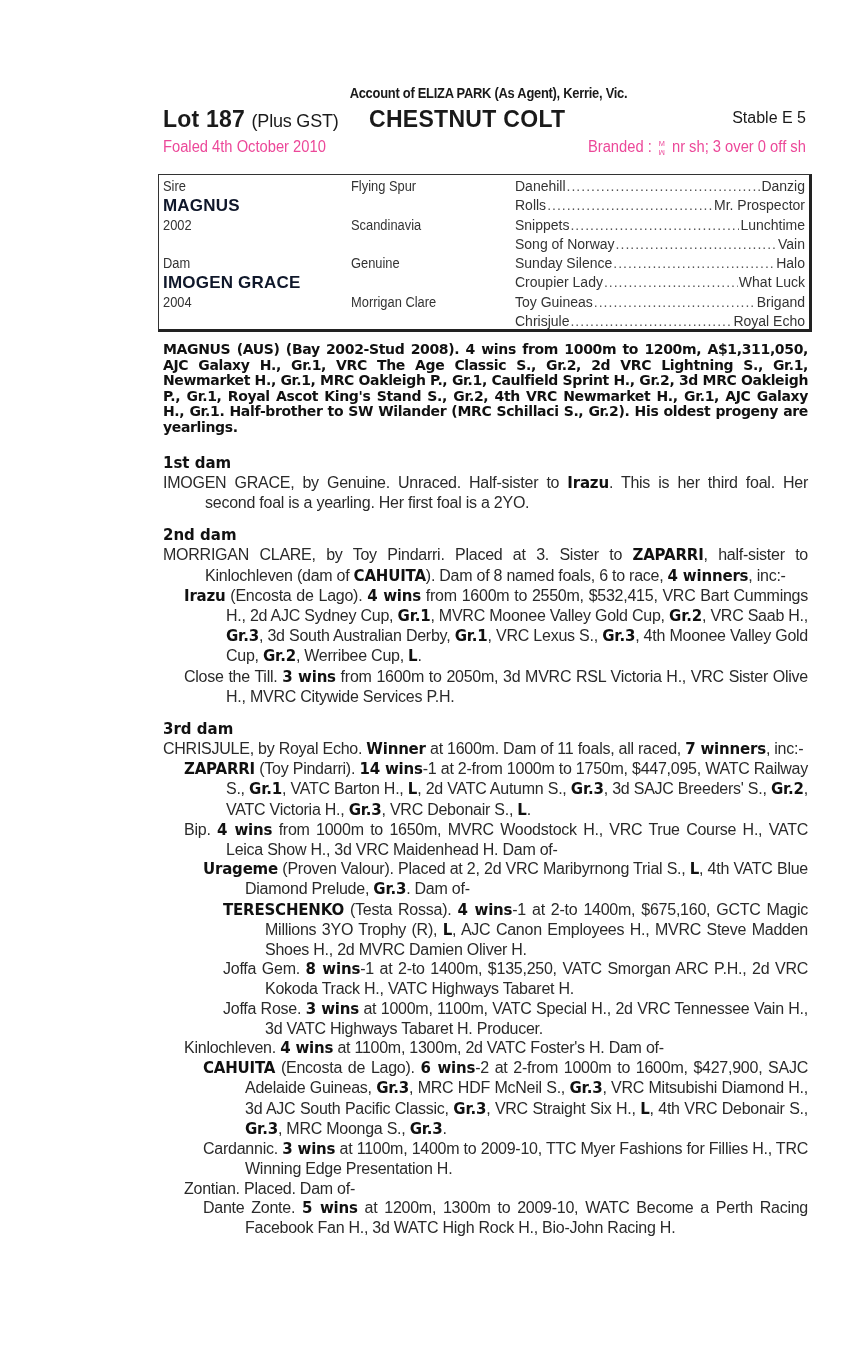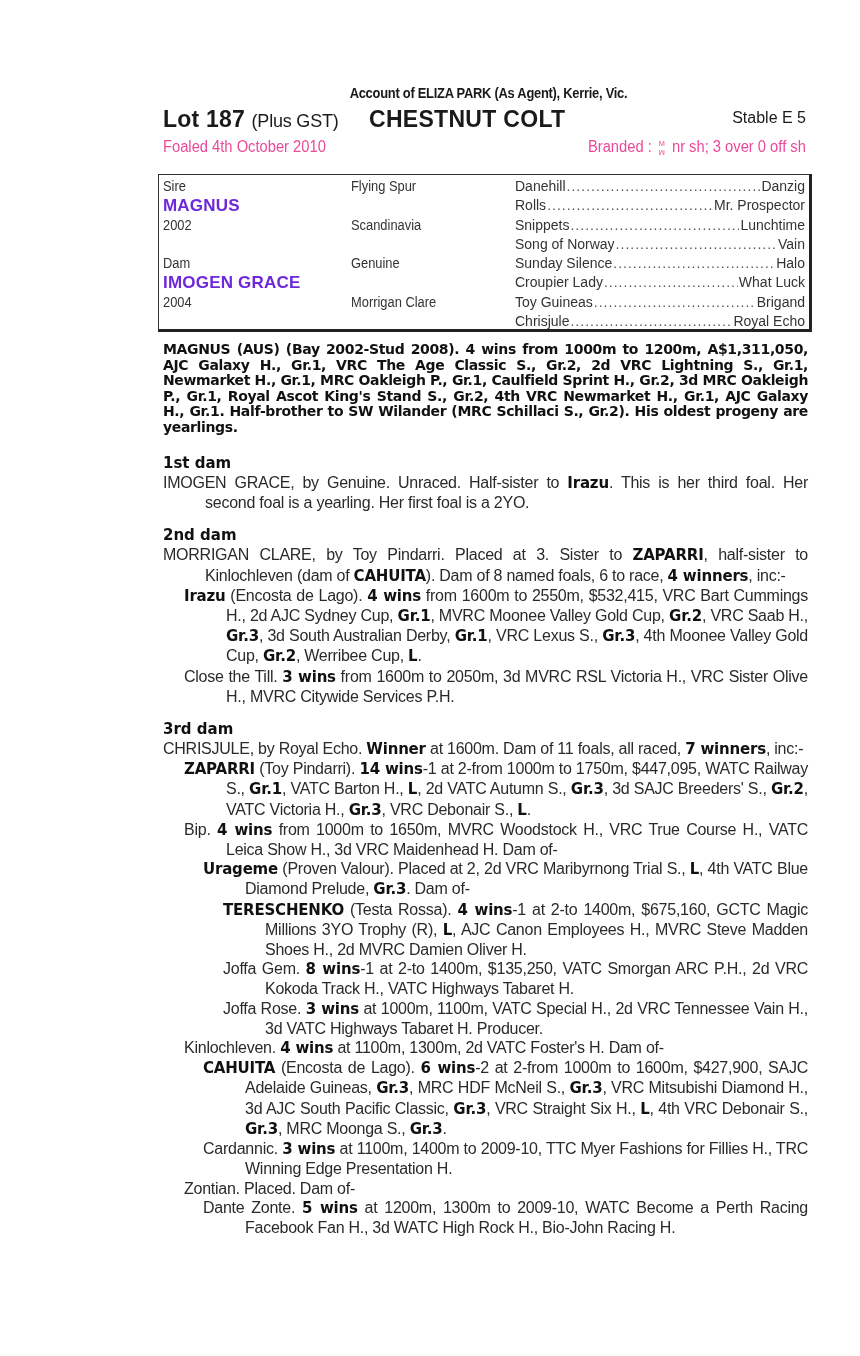--- a/index.html
+++ b/index.html
@@ -22,21 +22,21 @@
   .brand span { display: block; }
   .brand .mirror { transform: scaleY(-1); }
 
   .pedbox { position: absolute; left: -5px; top: 90px; width: 650px; height: 154px;
             border: 1px solid #333; border-right: 3px solid #222; border-bottom: 3px solid #222; }
   .ped-col { position: absolute; top: 2px; font-size: 14px; color: #333; }
   .ped-c1 { left: 4px; width: 180px; }
   .ped-c2 { left: 192px; width: 160px; }
   .ped-c3 { left: 356px; width: 290px; }
   .pcell { height: 19.3px; line-height: 19.3px; white-space: nowrap; transform: scaleX(0.92); transform-origin: left; }
-  .pcell.big { font-weight: bold; font-size: 17px; color: #6d28d9; transform: none; letter-spacing: 0.2px; }
+  .pcell.big { font-weight: bold; font-size: 17px; color: #0f172a; transform: none; letter-spacing: 0.2px; }
   .gp { display: flex; align-items: baseline; height: 19.3px; line-height: 19.3px; font-size: 14px; }
   .gp .l { white-space: nowrap; }
   .gp .dots { flex: 1; overflow: hidden; white-space: nowrap; letter-spacing: 1px; color: #555; margin: 0 1px; }
   .gp .dots::before { content: "................................................................................................"; }
   .gp .r { white-space: nowrap; }
 
   .sire-summary { position: absolute; left: 0; top: 258px; width: 645px; font-family: "DejaVu Sans", sans-serif;
                   font-weight: bold; font-size: 14px; line-height: 15.5px; text-align: justify; letter-spacing: -0.35px; color: #111; }
 
   .content { position: absolute; left: 0; top: 370px; width: 645px; font-size: 16px; line-height: 19.2px; color: #2a2a2a; }

